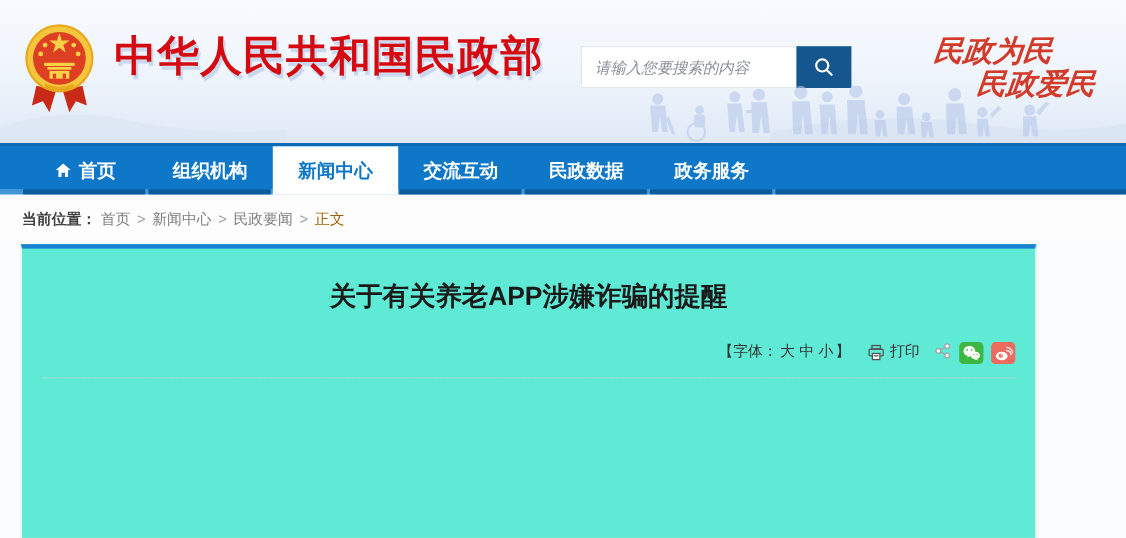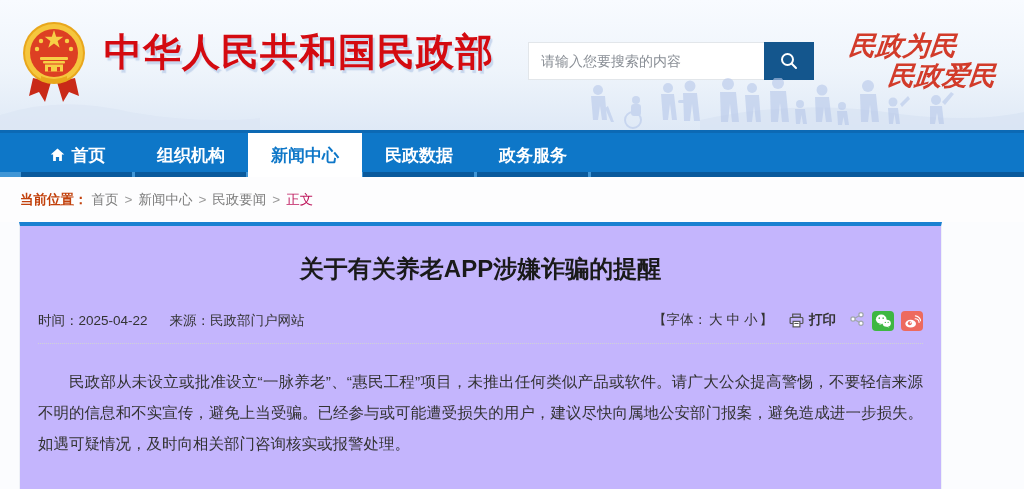--- a/index.html
+++ b/index.html
@@ -9,22 +9,22 @@
   
   .hdr{position:absolute;left:0;top:0;width:1024px;height:130px;
        background:linear-gradient(180deg,#f8fbff 0%,#eef4fb 55%,#dfe9f6 100%);}
   .hdr .mountains{position:absolute;left:0;bottom:0;width:100%;height:70px;opacity:.65;}
   .emblem{position:absolute;left:21px;top:20px;width:66px;height:86px;}
   .titleblock{position:absolute;left:88px;top:30px;width:480px;margin-left:16px;}
   .site-title{font-size:38px;font-weight:bold;color:#d40a10;letter-spacing:1px;line-height:44px;
               text-shadow:2px 3px 1px rgba(165,190,225,.55);white-space:nowrap;}
   .site-sub{font-size:14.6px;font-weight:bold;color:#d40a10;margin-top:3px;white-space:nowrap;}
   .searchbox{position:absolute;left:528px;top:42px;width:286px;height:38px;display:flex;}
-  .searchbox input{width:236px;height:38px;border:1px solid #e2e6ea;border-right:none;box-sizing:border-box;
-                   padding:0 12px;font-size:14px;color:#be185d;background:#fff;outline:none;}
+  .searchbox input{width:196px;height:38px;border:1px solid #e2e6ea;border-right:none;box-sizing:border-box;
+                   padding:0 12px;font-size:14px;color:#be185d;background:#fff;outline:none;font-style:italic;}
   .searchbox input::placeholder{color:#8a8f96;}
   .search-btn{width:50px;height:38px;background:#14568d;border:none;display:flex;align-items:center;
               justify-content:center;cursor:pointer;}
   .slogan{position:absolute;color:#d23b2a;font-family:"DejaVu Serif",serif;font-style:italic;
           font-weight:bold;font-size:27px;transform:skewX(-6deg);white-space:nowrap;}
   .slogan.l1{left:849px;top:28px;}
   .slogan.l2{left:888px;top:58px;}
   .people{position:absolute;left:340px;bottom:0;width:620px;height:52px;opacity:.6;}
 
   
@@ -34,35 +34,35 @@
   .nav-item{position:relative;width:114px;height:44px;margin-top:3px;display:flex;align-items:center;
             justify-content:center;gap:6px;color:#fff;font-size:17px;font-weight:bold;cursor:pointer;}
   .nav-item .seg{position:absolute;left:1px;right:2px;bottom:0;height:5px;background:#0a5a9c;}
   .nav-item.active{background:#fff;color:#0e77c8;}
   .nav-fill{flex:1;position:relative;height:44px;margin-top:3px;}
   .nav-fill .seg{position:absolute;left:1px;right:0;bottom:0;height:5px;background:#0a5a9c;}
 
   
   .crumb{position:absolute;left:0;top:177px;width:1024px;height:45px;background:#fdfdfe;
          display:flex;align-items:center;padding-left:20px;box-sizing:border-box;font-size:13.5px;}
-  .crumb .lab{color:#c2410c;font-weight:bold;}
+  .crumb .lab{color:#404040;font-weight:bold;}
   .crumb a{color:#7d7d7d;text-decoration:none;margin:0 4px;cursor:pointer;}
   .crumb .sep{color:#999;margin:0 2px;}
-  .crumb .cur{color:#be185d;margin-left:4px;}
-
-  
-  .card{position:absolute;left:19px;top:222px;width:923px;height:267px;background:#c4b5fd;
+  .crumb .cur{color:#a16207;margin-left:4px;}
+
+  
+  .card{position:absolute;left:19px;top:222px;width:923px;height:267px;background:#5eead4;
         border-top:4px solid #1a80d1;border-left:1px solid #eef1f6;border-right:1px solid #eef1f6;
         box-sizing:border-box;}
   .art-title{margin-top:27px;text-align:center;font-size:24px;font-weight:bold;color:#1a1a1a;}
   .meta{display:flex;align-items:center;margin:26px 18px 0 18px;font-size:13.5px;color:#333;}
   .meta .left{display:flex;gap:22px;}
   .meta .right{margin-left:auto;display:flex;align-items:flex-start;gap:7px;}
   .fontsize span.sz{cursor:pointer;margin:0 2px;}
-  .print{display:flex;align-items:center;gap:4px;cursor:pointer;margin-left:8px;font-weight:bold;}
+  .print{display:flex;align-items:center;gap:4px;cursor:pointer;margin-left:8px;}
   .icon-badge{width:22px;height:20px;border-radius:4px;display:flex;align-items:center;
               justify-content:center;cursor:pointer;}
   .wechat{background:#3eb742;}
   .weibo{background:#ed6a5e;}
   .share{cursor:pointer;display:flex;align-items:center;margin-left:6px;}
   .dotline{border-top:1px dotted #cfd2d6;margin:12px 18px 0 18px;}
   .body-text{margin:22px 18px 0 18px;font-size:15.5px;line-height:31px;color:#333;
              text-align:justify;text-indent:2em;}
 </style>
 </head>
@@ -163,20 +163,24 @@
     </div>
     <div class="nav-item">
       <span>组织机构</span>
       <i class="seg"></i>
     </div>
     <div class="nav-item active">
       <span>新闻中心</span>
 
     </div>
     <div class="nav-item">
+      <span>交流互动</span>
+      <i class="seg"></i>
+    </div>
+    <div class="nav-item">
       <span>民政数据</span>
       <i class="seg"></i>
     </div>
     <div class="nav-item">
       <span>政务服务</span>
       <i class="seg"></i>
     </div>
     <div class="nav-fill">
       <i class="seg"></i>
     </div>
@@ -190,24 +194,20 @@
     <span class="sep">&gt;</span>
     <a>民政要闻</a>
     <span class="sep">&gt;</span>
     <span class="cur">正文</span>
   </div>
 
   <div class="card">
     <div class="art-title">关于有关养老APP涉嫌诈骗的提醒</div>
 
     <div class="meta">
-      <div class="left">
-        <span>时间：2025-04-22</span>
-        <span>来源：民政部门户网站</span>
-      </div>
       <div class="right">
         <span class="fontsize">
           <span>【字体：</span><span class="sz">大</span><span class="sz">中</span><span class="sz">小</span><span>】</span>
         </span>
         <span class="print">
           <span style="display:flex;">
             <svg width="17" height="17" viewBox="0 0 20 20">
               <rect x="5.5" y="2.5" width="9" height="3.5" fill="none" stroke="#555" stroke-width="1.4"></rect>
               <rect x="2.5" y="6.5" width="15" height="7" rx="1" fill="none" stroke="#555" stroke-width="1.4"></rect>
               <rect x="6" y="11" width="8" height="6.5" fill="#fff" stroke="#555" stroke-width="1.4"></rect>
@@ -250,16 +250,15 @@
               <path d="M13.5 6.5 a4.5 4.5 0 0 1 4.5 4" fill="none" stroke="#fff" stroke-width="1.3" stroke-linecap="round"></path>
               <path d="M13.8 3.2 a7.5 7.5 0 0 1 6 5.6" fill="none" stroke="#fff" stroke-width="1.3" stroke-linecap="round"></path>
             </svg>
           </span>
         </span>
       </div>
     </div>
 
     <div class="dotline"></div>
 
-    <p class="body-text">民政部从未设立或批准设立“一脉养老”、“惠民工程”项目，未推出任何类似产品或软件。请广大公众提高警惕，不要轻信来源不明的信息和不实宣传，避免上当受骗。已经参与或可能遭受损失的用户，建议尽快向属地公安部门报案，避免造成进一步损失。如遇可疑情况，及时向相关部门咨询核实或报警处理。</p>
   </div>
 
 </div>
 
 </body></html>

